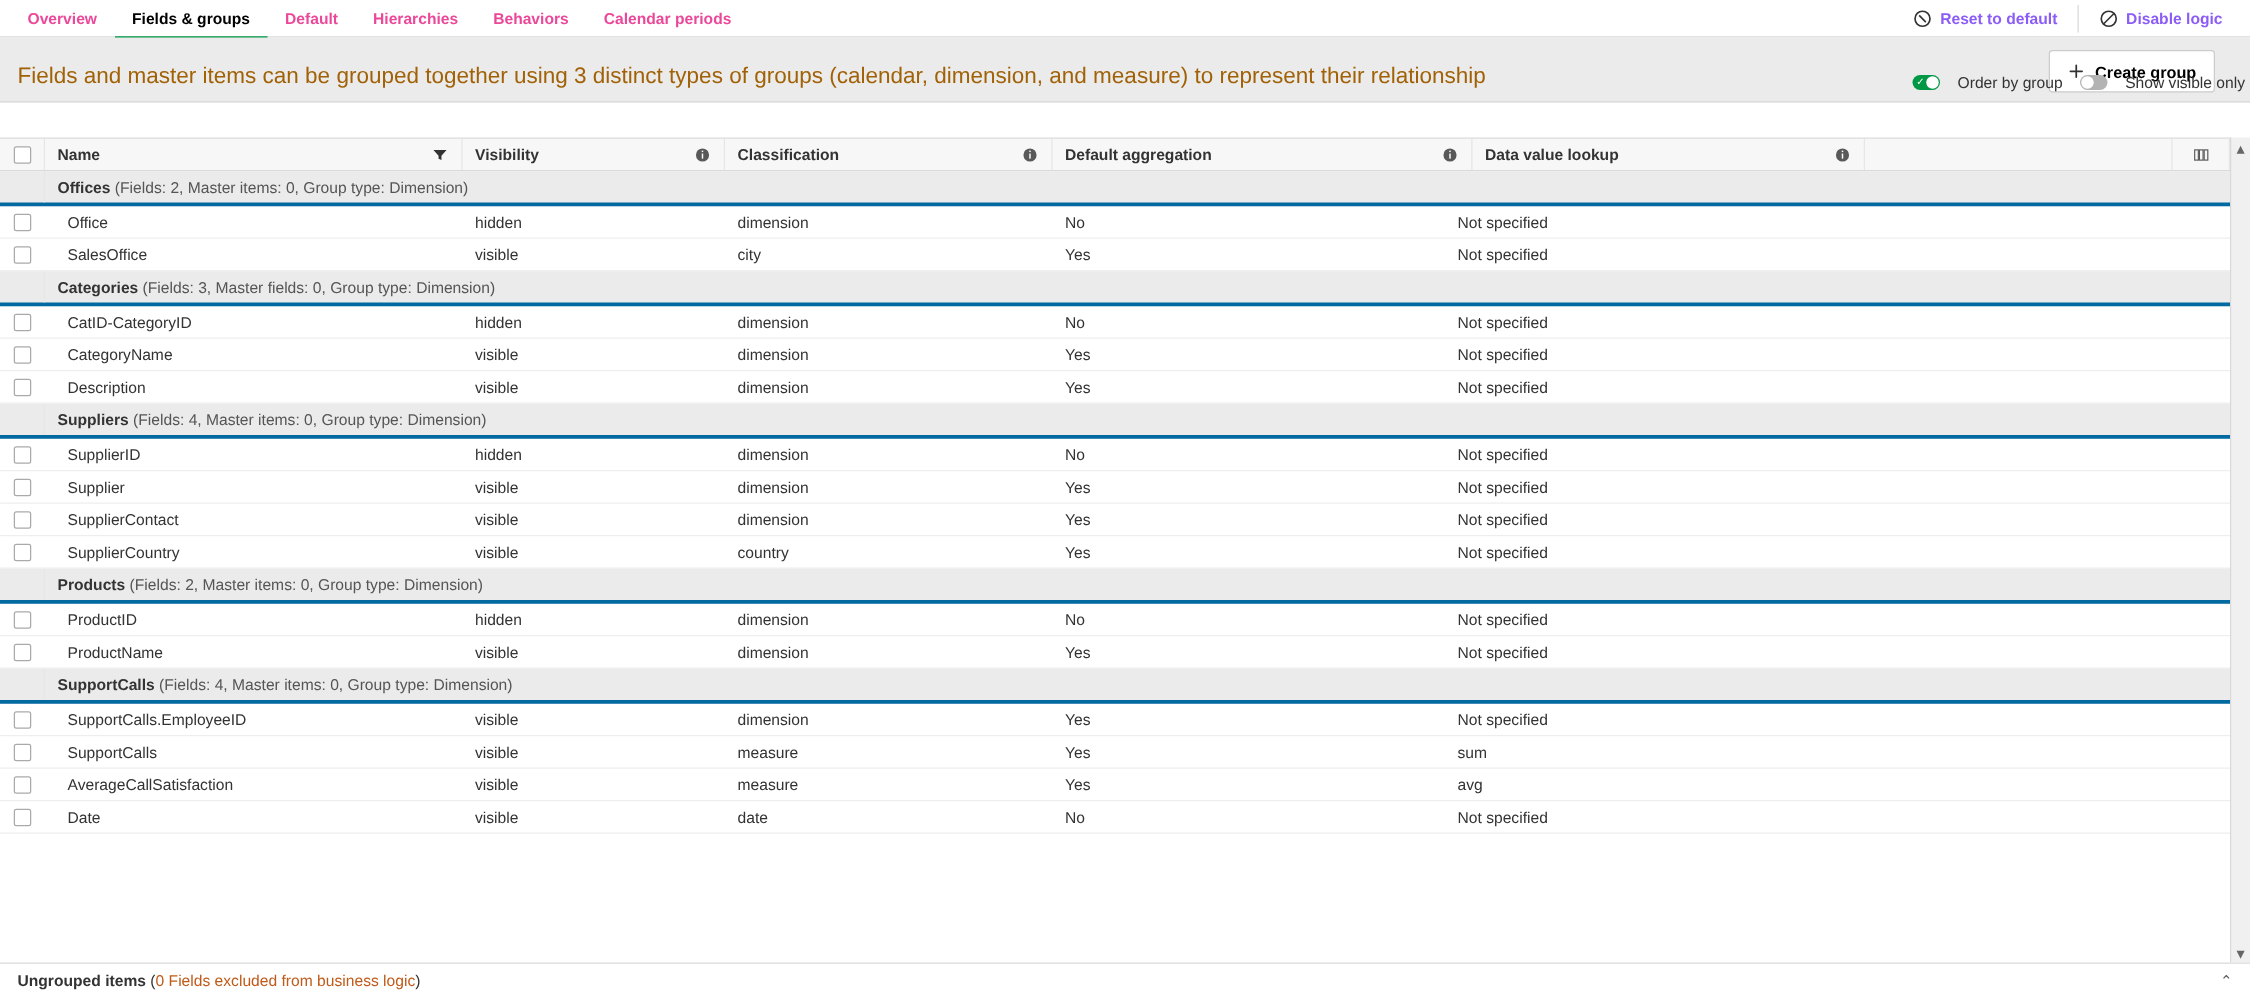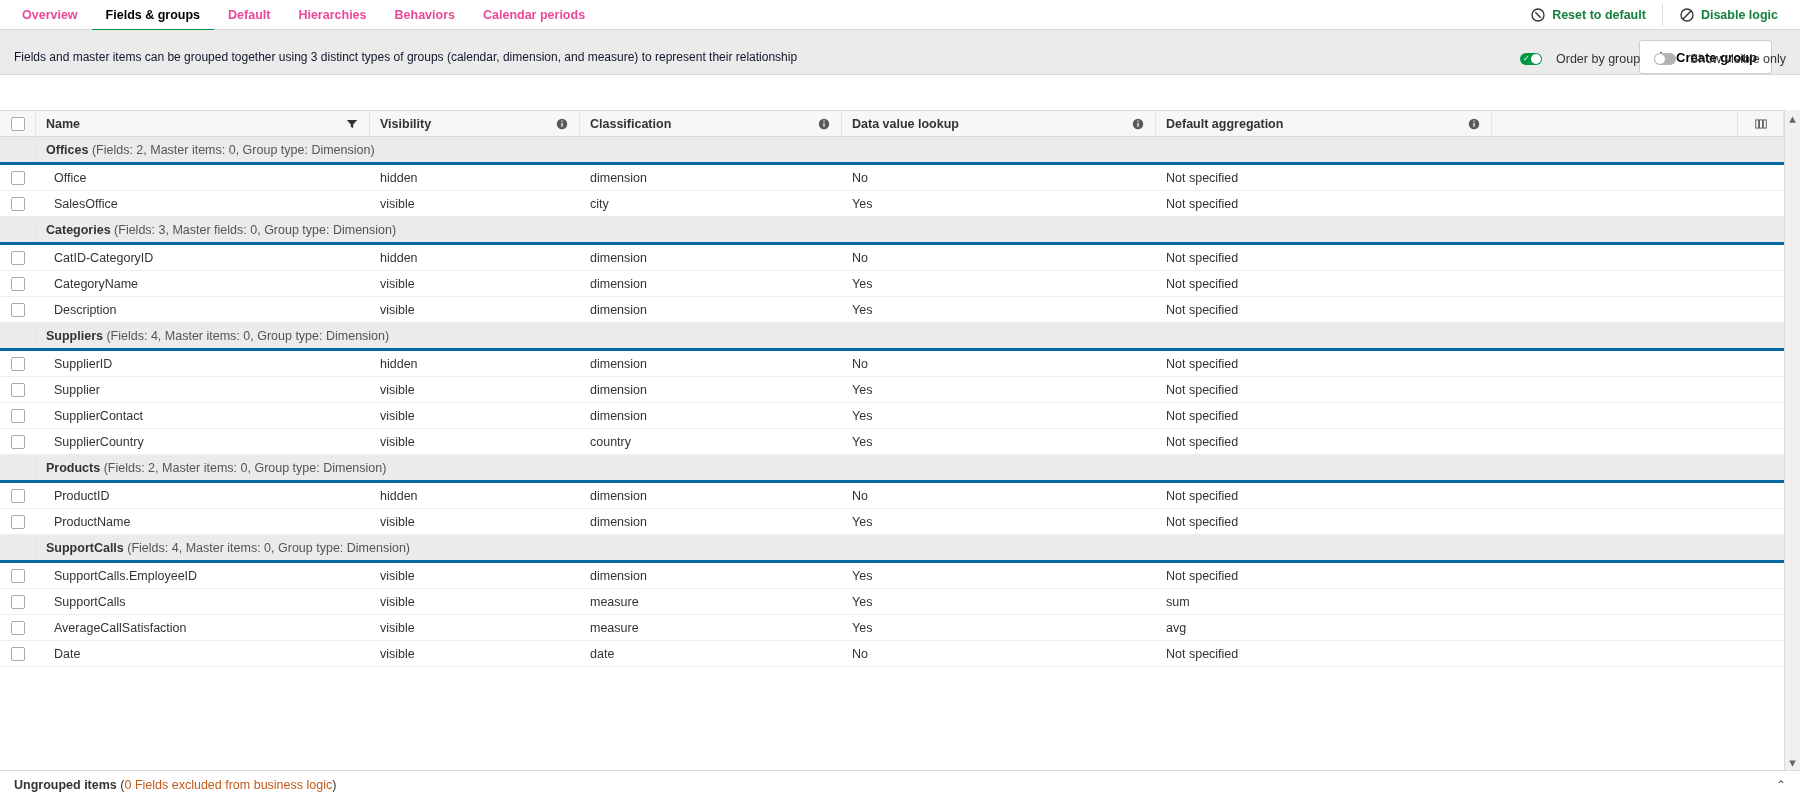--- a/index.html
+++ b/index.html
@@ -5,31 +5,31 @@
   * { box-sizing: border-box; margin: 0; padding: 0; }
   html, body { width: 1800px; height: 798px; font-family: "Segoe UI", Arial, sans-serif; font-size: 13px; color: #333; background: #fff; overflow: hidden; }
 
   
   .tabbar { display: flex; align-items: center; height: 30px; border-bottom: 1px solid #d9d9d9; padding: 0 8px; }
   .tab { padding: 0 14px; height: 30px; line-height: 30px; font-size: 12.5px; font-weight: 600; color: #ec4899; cursor: pointer; position: relative; }
   .tab.active { color: #000; }
   .tab.active::after { content:""; position:absolute; left:0; right:0; bottom:-1px; height:2px; background:#009845; }
   .tabbar-spacer { flex: 1; }
   .tabbar-right { display: flex; align-items: center; gap: 8px; padding-right: 6px; }
-  .top-btn { display: inline-flex; align-items: center; gap: 6px; font-weight: 600; font-size: 12.5px; color: #15803d; cursor: pointer; padding: 0 8px; height: 30px; }
+  .top-btn { display: inline-flex; align-items: center; gap: 6px; font-weight: 600; font-size: 12.5px; color: #8b5cf6; cursor: pointer; padding: 0 8px; height: 30px; }
   .vdiv { width:1px; height:22px; background:#d9d9d9; }
   .top-btn svg { width:16px; height:16px; }
 
   
   .strip { background: #ebebeb; padding: 14px 14px 10px 14px; border-bottom: 1px solid #d9d9d9; position: relative; }
   .strip h2 { font-size: 13px; font-weight: 700; display:inline-flex; align-items:center; gap:6px; }
-  .strip p  { font-size: 12px; color:#0f172a; margin-top: 6px; }
+  .strip p  { font-size: 18px; color:#a16207; margin-top: 6px; }
   .help-icon { display:inline-flex; width:16px; height:16px; border:1.5px solid #666; border-radius:50%; align-items:center; justify-content:center; font-size:10px; color:#666; font-weight:700; }
   .create-group { position:absolute; right:28px; top:10px; height:34px; border:1px solid #ccc; background:#fff; border-radius:3px; display:inline-flex; align-items:center; gap:8px; padding:0 14px; font-weight:600; font-size:13px; cursor:pointer; }
-  .strip-toggles { position:absolute; right:14px; bottom:8px; display:flex; align-items:center; gap:14px; font-size:12.5px; color:#333; }
+  .strip-toggles { position:absolute; right:4px; bottom:8px; display:flex; align-items:center; gap:14px; font-size:12.5px; color:#333; }
   .toggle { width:22px; height:12px; border-radius:6px; position:relative; display:inline-block; vertical-align:middle; }
   .toggle .knob { width:10px; height:10px; background:#fff; border-radius:50%; position:absolute; top:1px; }
   .toggle.on  { background:#009845; }
   .toggle.on  .knob { right:1px; }
   .toggle.off { background:#b3b3b3; }
   .toggle.off .knob { left:1px; }
   .toggle.on::before { content:"✓"; color:#fff; font-size:8px; position:absolute; left:3px; top:0; line-height:12px; }
 
   
   .tablewrap { position:absolute; top:110px; bottom:28px; left:0; right:0; display:flex; }
@@ -145,30 +145,30 @@
           </svg>
       </div>
       <div class="th col-cls">
         <span>Classification</span>
         <svg class="icon info" viewBox="0 0 24 24">
             <circle cx="12" cy="12" r="9" fill="#595959"></circle>
             <rect x="11" y="10" width="2" height="7" fill="#fff"></rect>
             <rect x="11" y="6" width="2" height="2" fill="#fff"></rect>
           </svg>
       </div>
-      <div class="th col-dvl">
-        <span>Data value lookup</span>
+      <div class="th col-agg">
+        <span>Default aggregation</span>
         <svg class="icon info" viewBox="0 0 24 24">
             <circle cx="12" cy="12" r="9" fill="#595959"></circle>
             <rect x="11" y="10" width="2" height="7" fill="#fff"></rect>
             <rect x="11" y="6" width="2" height="2" fill="#fff"></rect>
           </svg>
       </div>
-      <div class="th col-agg">
-        <span>Default aggregation</span>
+      <div class="th col-dvl">
+        <span>Data value lookup</span>
         <svg class="icon info" viewBox="0 0 24 24">
             <circle cx="12" cy="12" r="9" fill="#595959"></circle>
             <rect x="11" y="10" width="2" height="7" fill="#fff"></rect>
             <rect x="11" y="6" width="2" height="2" fill="#fff"></rect>
           </svg>
       </div>
       <div class="th col-pad"></div>
       <div class="th col-cols">
         <svg class="icon" viewBox="0 0 24 24">
             <rect x="3" y="5" width="5" height="14" fill="none" stroke="#595959" stroke-width="1.6"></rect>

